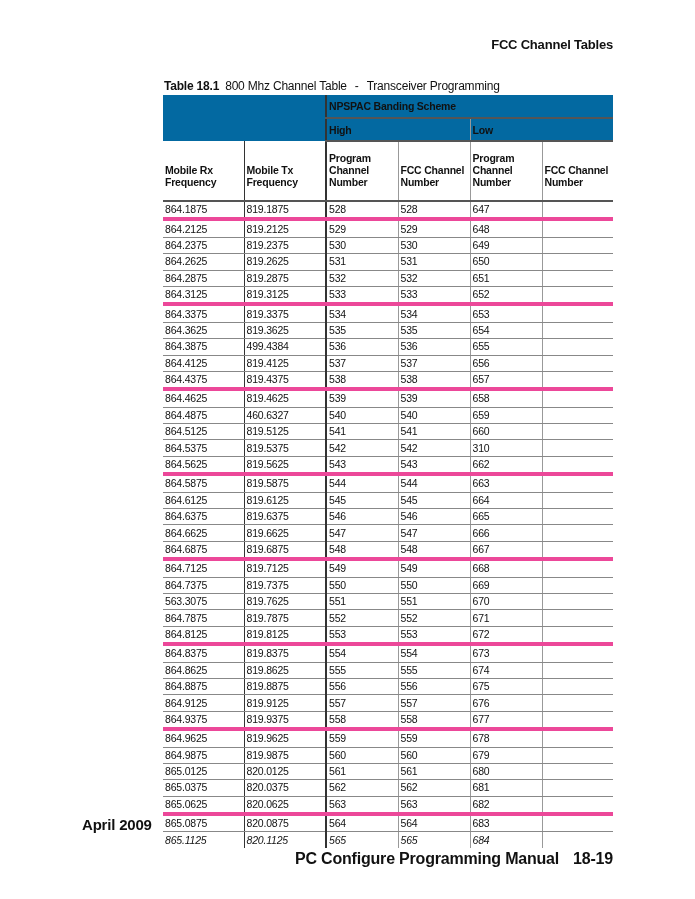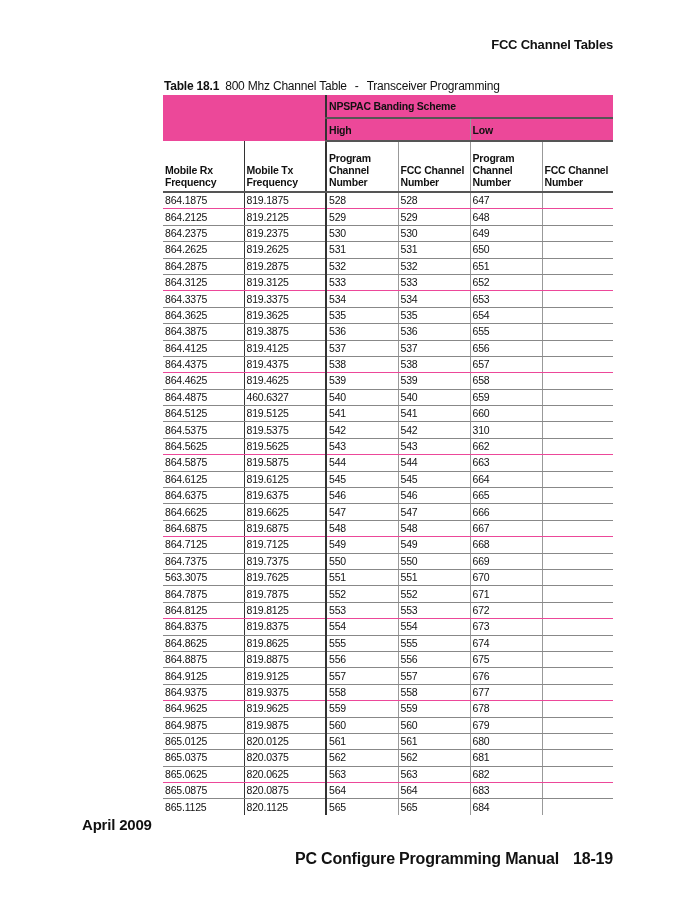--- a/index.html
+++ b/index.html
@@ -4,32 +4,32 @@
 <style>
   html, body { margin:0; padding:0; background:#fff; }
   body { width:695px; height:899px; position:relative; font-family:"Liberation Sans", sans-serif; color:#111; overflow:hidden; }
   .running-head { position:absolute; top:37px; right:82px; font-size:13px; font-weight:bold; letter-spacing:-0.2px; }
   .caption { position:absolute; top:79px; left:164px; font-size:12px; letter-spacing:-0.2px; }
   .caption b { font-weight:bold; margin-right:6px; }
   .caption .sep { margin:0 8px; }
   table { position:absolute; top:95px; left:163px; width:450px; border-collapse:collapse; font-size:10.5px; letter-spacing:-0.2px; table-layout:fixed; }
   col.c1 { width:81px; } col.c2 { width:82px; } col.c3 { width:72px; } col.c4 { width:72px; } col.c5 { width:72px; } col.c6 { width:71px; }
   th { font-weight:bold; text-align:left; vertical-align:bottom; padding:1px 2px; line-height:12px; }
-  .hdr-gray { background:#ec4899; }
+  .hdr-gray { background:#0369a1; }
   tr.h1 th { height:20px; vertical-align:middle; }
   tr.h2 th { height:19px; vertical-align:middle; }
-  tr.h3 th { height:45px; padding-bottom:3px; }
+  tr.h3 th { height:45px; padding-bottom:12px; }
   tr.h1 th.np, tr.h2 th { border-bottom:2px solid #555; }
   tr.h3 th { border-bottom:2px solid #555; }
   td { height:15.4px; padding:0 2px; line-height:15px; border-bottom:1px solid #888; white-space:nowrap; }
-  tr.data:nth-child(5n+1) td { border-bottom:1px solid #ec4899; }
+  tr.data:nth-child(5n+1) td { border-bottom:4px solid #ec4899; }
   .bl { border-left:1px solid #333;margin-left:48px; }
   .bl2 { border-left:2px solid #333; }
   .bl-l { border-left:1px solid #999; }
-  tbody tr:last-child td { border-bottom:none; }
+  tbody tr:last-child td { border-bottom:none;font-style:italic; }
   .footer-left { position:absolute; top:816px; left:82px; font-size:15px; font-weight:bold; letter-spacing:-0.2px; }
   .footer-right { position:absolute; top:850px; right:82px; font-size:16px; font-weight:bold; letter-spacing:-0.2px; }
   .footer-right .pg { margin-left:14px; }
 </style>
 </head>
 <body>
 
 <div class="running-head">FCC Channel Tables</div>
 
 <div class="caption">
@@ -123,21 +123,21 @@
       <tr class="data">
         <td>864.3625</td>
         <td class="bl">819.3625</td>
         <td class="bl2">535</td>
         <td class="bl-l">535</td>
         <td class="bl-l">654</td>
         <td class="bl-l"></td>
       </tr>
       <tr class="data">
         <td>864.3875</td>
-        <td class="bl">819.3875</td>
+        <td class="bl">499.4384</td>
         <td class="bl2">536</td>
         <td class="bl-l">536</td>
         <td class="bl-l">655</td>
         <td class="bl-l"></td>
       </tr>
       <tr class="data">
         <td>864.4125</td>
         <td class="bl">819.4125</td>
         <td class="bl2">537</td>
         <td class="bl-l">537</td>

